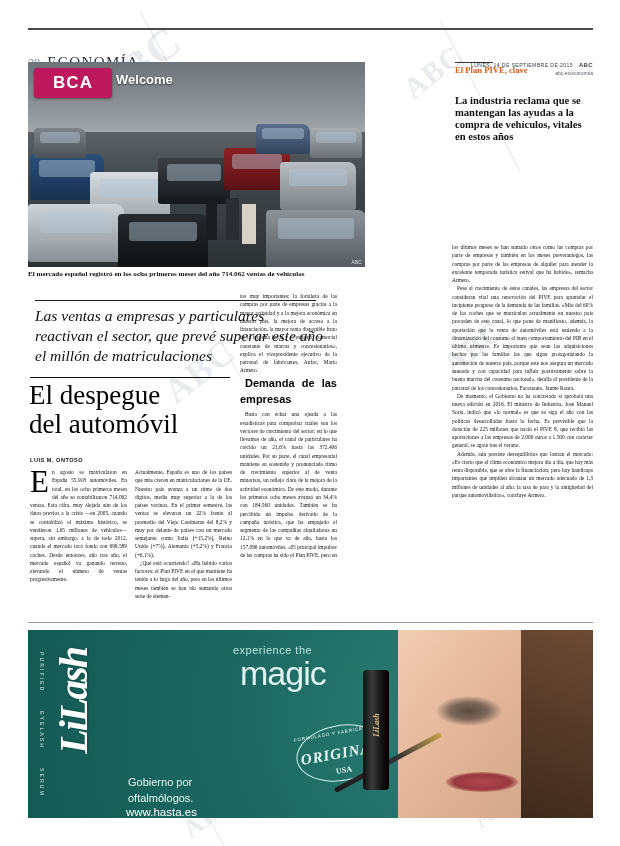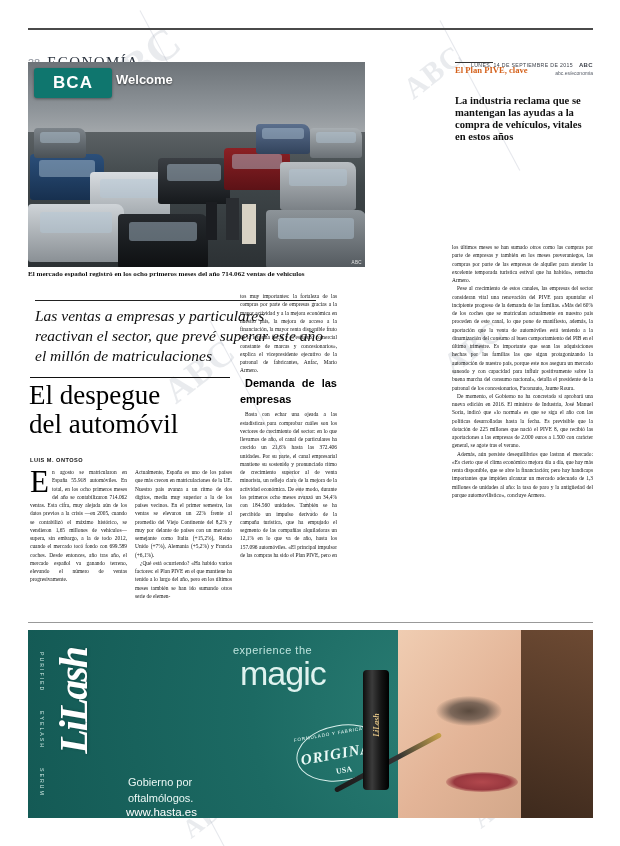--- a/index.html
+++ b/index.html
@@ -52,21 +52,21 @@
   .mast-url { font-size: 5px; color: #555b66; font-family: "Liberation Sans", sans-serif; }
 
   
   .photo-wrap { position: absolute; left: 28px; top: 62px; width: 337px; height: 205px; overflow: hidden; }
   .photo { position: absolute; inset: 0; }
   .sky { position:absolute; left:0; top:0; width:100%; height:38%; background: linear-gradient(#6d7378,#8e9499 60%,#a9adb0); }
   .ground { position:absolute; left:0; top:34%; width:100%; height:66%;
             background: linear-gradient(#5b6164,#3e4548 40%,#2c3134); }
   .bca {
     position:absolute; left:6px; top:6px; width:78px; height:30px;
-    background:#0f766e; border-radius:3px; display:flex; align-items:center;
+    background:#be185d; border-radius:3px; display:flex; align-items:center;
     justify-content:center; color:#fff; font-weight:bold; font-size:17px;
     font-family:"Liberation Sans",sans-serif; letter-spacing:1px;
     box-shadow: 0 1px 3px rgba(0,0,0,.4);
   }
   .welcome {
     position:absolute; left:88px; top:10px; color:#fff; font-size:13px;
     font-family:"Liberation Sans",sans-serif; font-weight:600;
     text-shadow:0 1px 2px rgba(0,0,0,.6);
   }
   .car { position:absolute; border-radius:4px 8px 3px 3px; }

